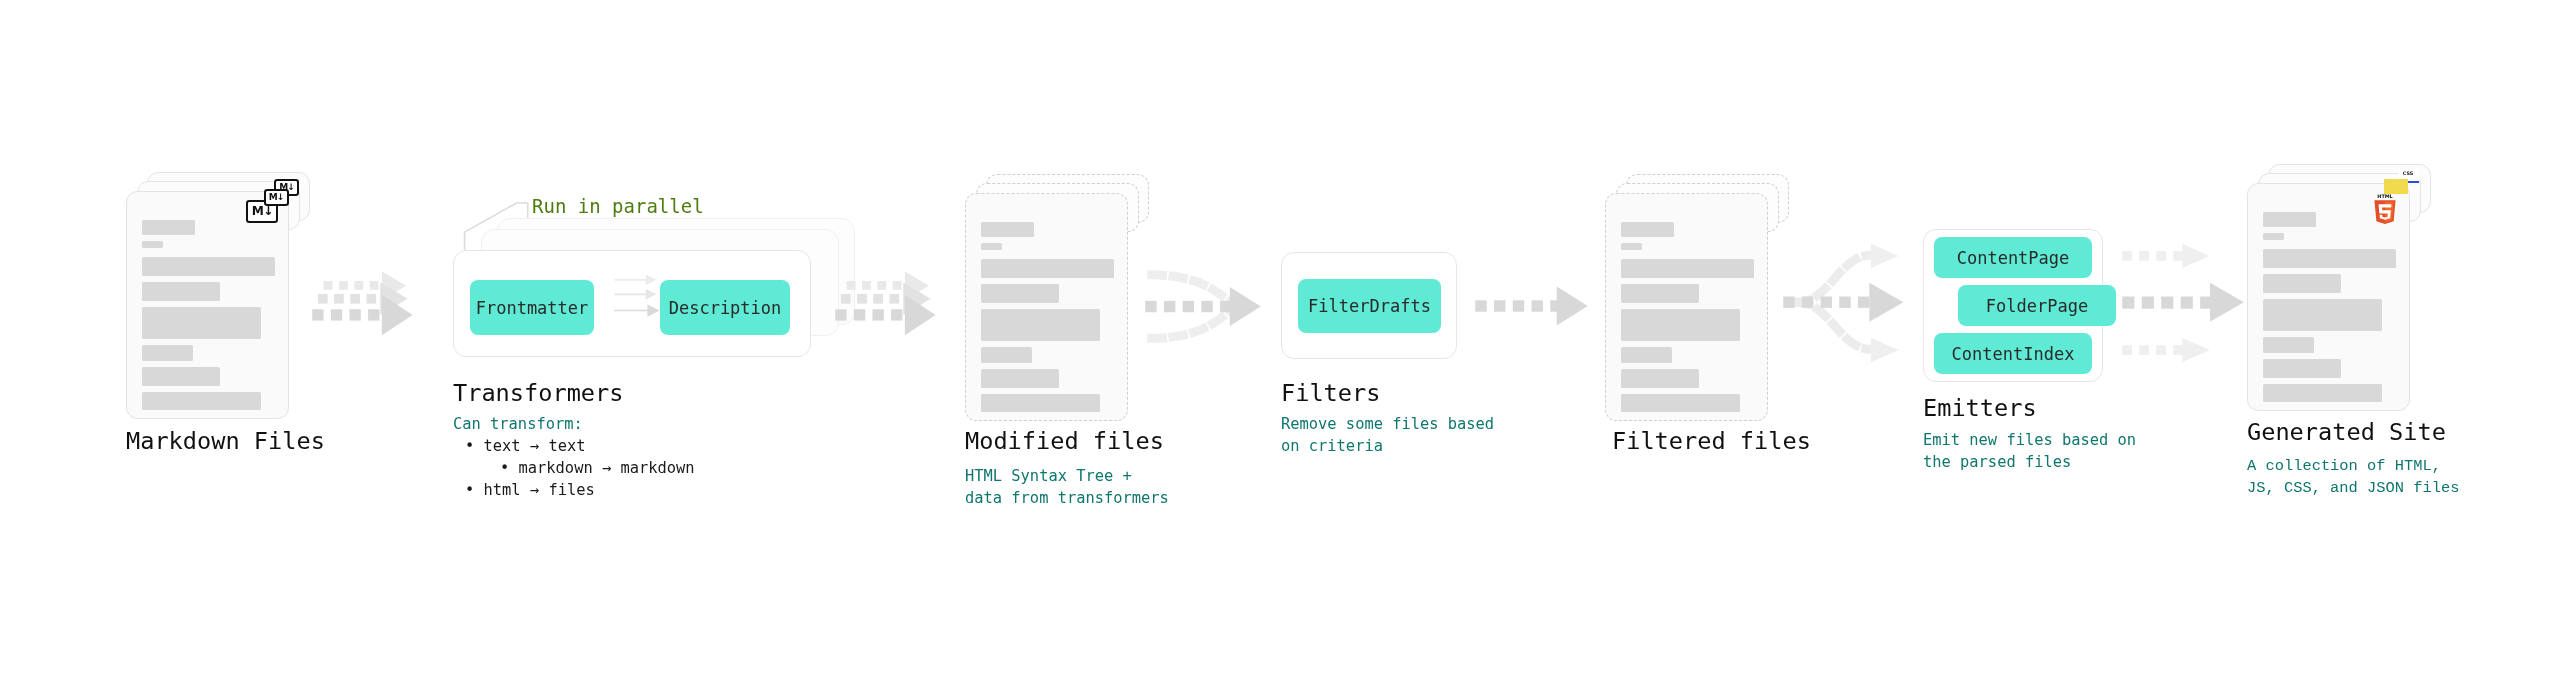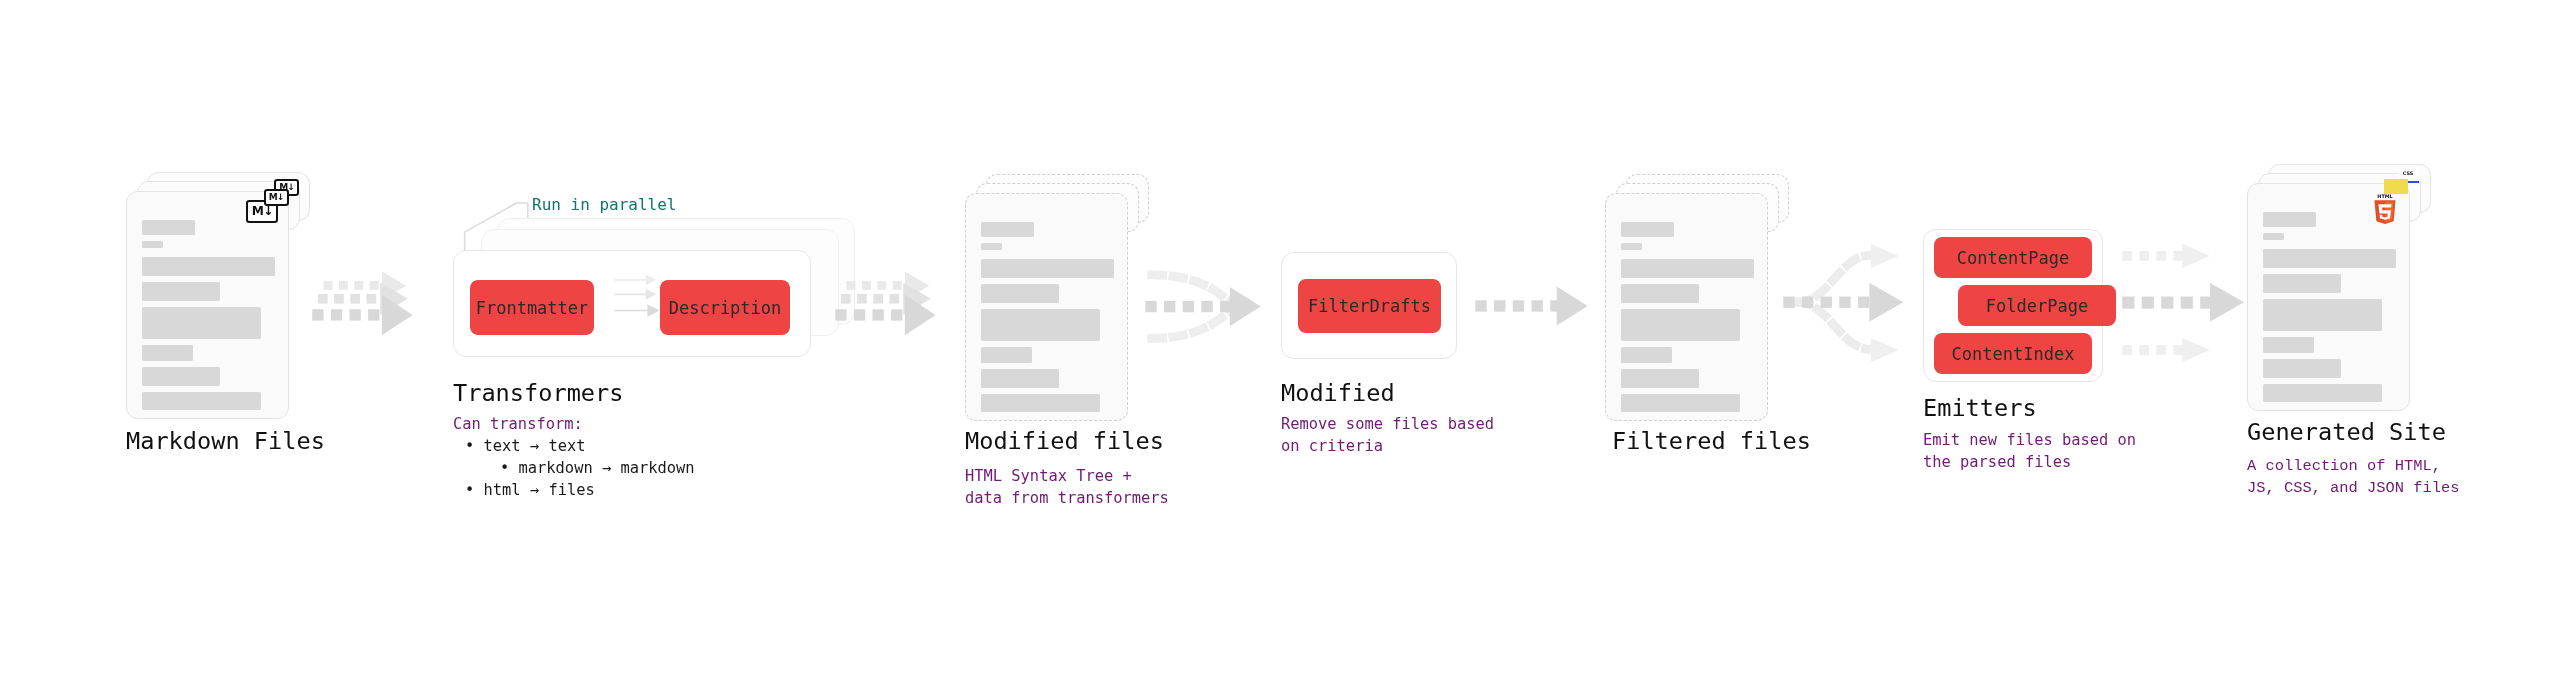--- a/index.html
+++ b/index.html
@@ -53,35 +53,35 @@
 
   
   .panel{
     position:absolute;box-sizing:border-box;
     border:1.6px solid #e6e6e6;border-radius:13px;background:#ffffff;
   }
   .panel.ghost{border-color:#f0f0f0;background:#fdfdfd;}
 
   .chip{
     position:absolute;box-sizing:border-box;
-    background:#ef4444;border-radius:8.1px;
+    background:#5eead4;border-radius:8.1px;
     display:flex;align-items:center;justify-content:center;
     font-size:17px;color:#2a2a2a;white-space:nowrap;
   }
   .chip.ghost1{background:#e4e4e4;}
   .chip.ghost2{background:#eeeeee;}
 
   
   .caption{position:absolute;white-space:nowrap;}
   .cap-title{font-size:23.6px;color:#111;letter-spacing:0px;}
-  .cap-sub{font-size:15.4px;color:#701a75;line-height:1.45;white-space:pre;}
+  .cap-sub{font-size:15.4px;color:#0f766e;line-height:1.45;white-space:pre;}
   .cap-list{font-size:15.4px;color:#1a1a1a;line-height:1.45;white-space:pre;}
 
   .runlabel{
-    position:absolute;font-size:16px;color:#0f766e;white-space:nowrap;
+    position:absolute;font-size:19px;color:#4d7c0f;white-space:nowrap;
   }
 
   svg{display:block;overflow:visible;}
 </style>
 </head>
 <body>
 
 <div class="stage">
 
   <div class="docstack" style="left:126px;top:191px;">
@@ -229,21 +229,21 @@
         <rect x="73" y="50" width="14" height="14"></rect>
       <rect x="96" y="50" width="14" height="14"></rect>
       <polygon points="108,33 146,57 108,81"></polygon>
     </g>
   </svg>
 
   <div class="panel" style="left:1281px;top:252px;width:176px;height:107px;"></div>
   <div class="chip" style="left:1298px;top:279px;width:143px;height:54px;">
     <span>FilterDrafts</span>
   </div>
-  <div class="caption cap-title" style="left:1281px;top:379px;">Modified</div>
+  <div class="caption cap-title" style="left:1281px;top:379px;">Filters</div>
   <div class="caption cap-sub" style="left:1281px;top:413px;">Remove some files based
 on criteria</div>
 
   <svg class="node" style="left:1472px;top:284px;" width="106" height="57" viewBox="0 0 130 70">
     <g fill="#d8d8d8">
       <rect x="4" y="20" width="14" height="14"></rect>
         <rect x="27" y="20" width="14" height="14"></rect>
       <rect x="50" y="20" width="14" height="14"></rect>
         <rect x="73" y="20" width="14" height="14"></rect>
       <rect x="96" y="20" width="14" height="14"></rect>

